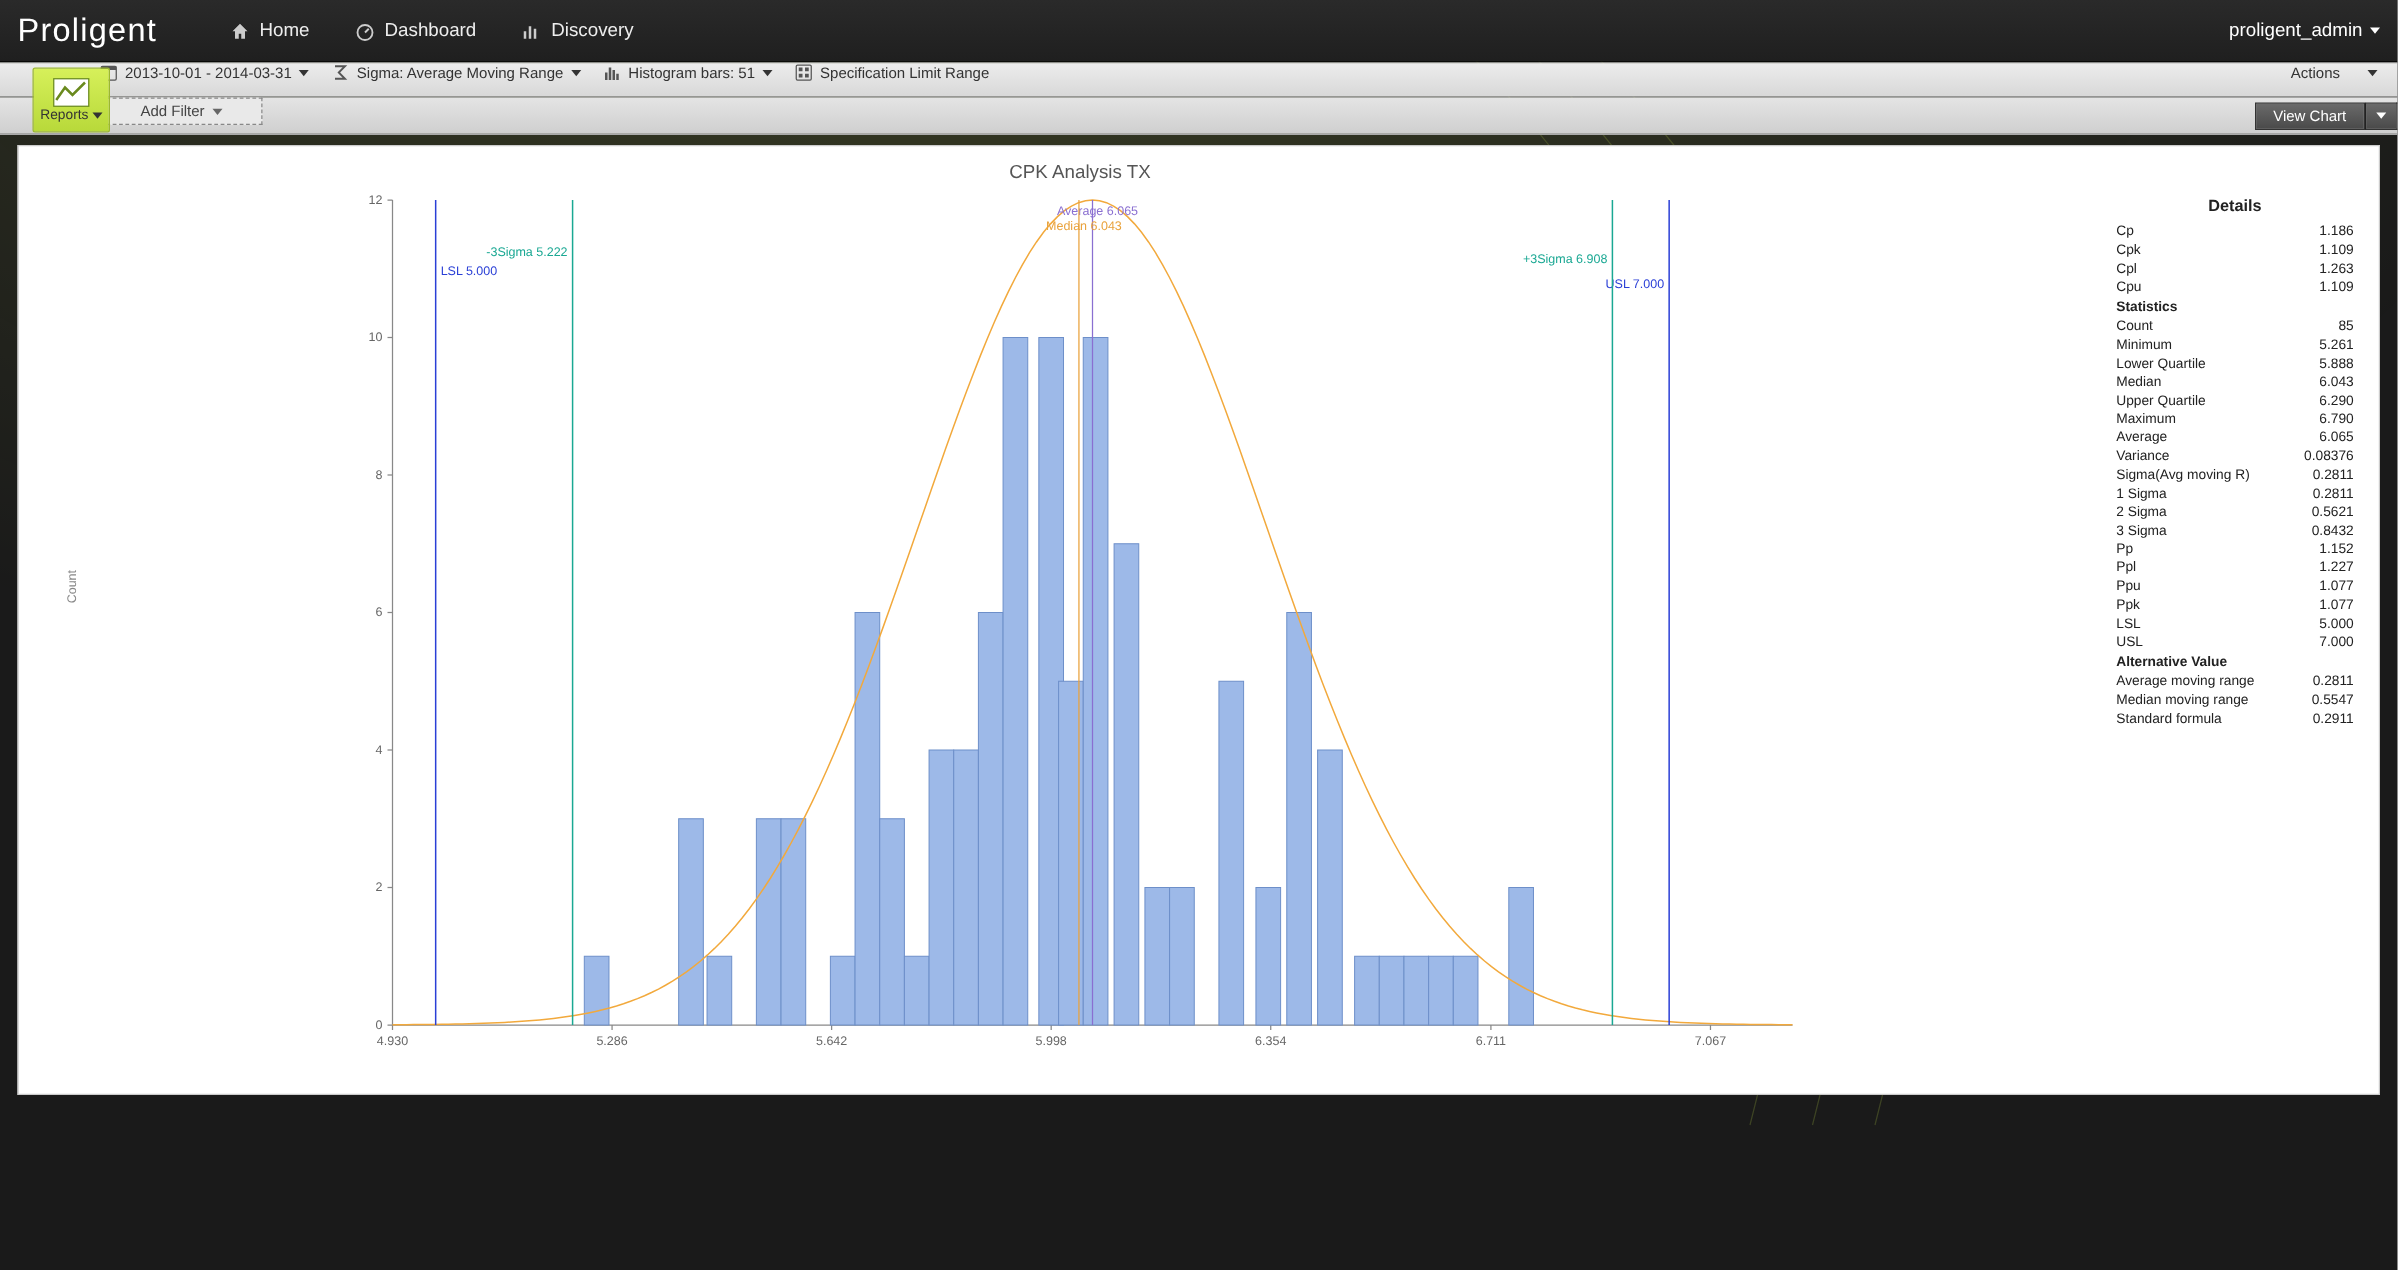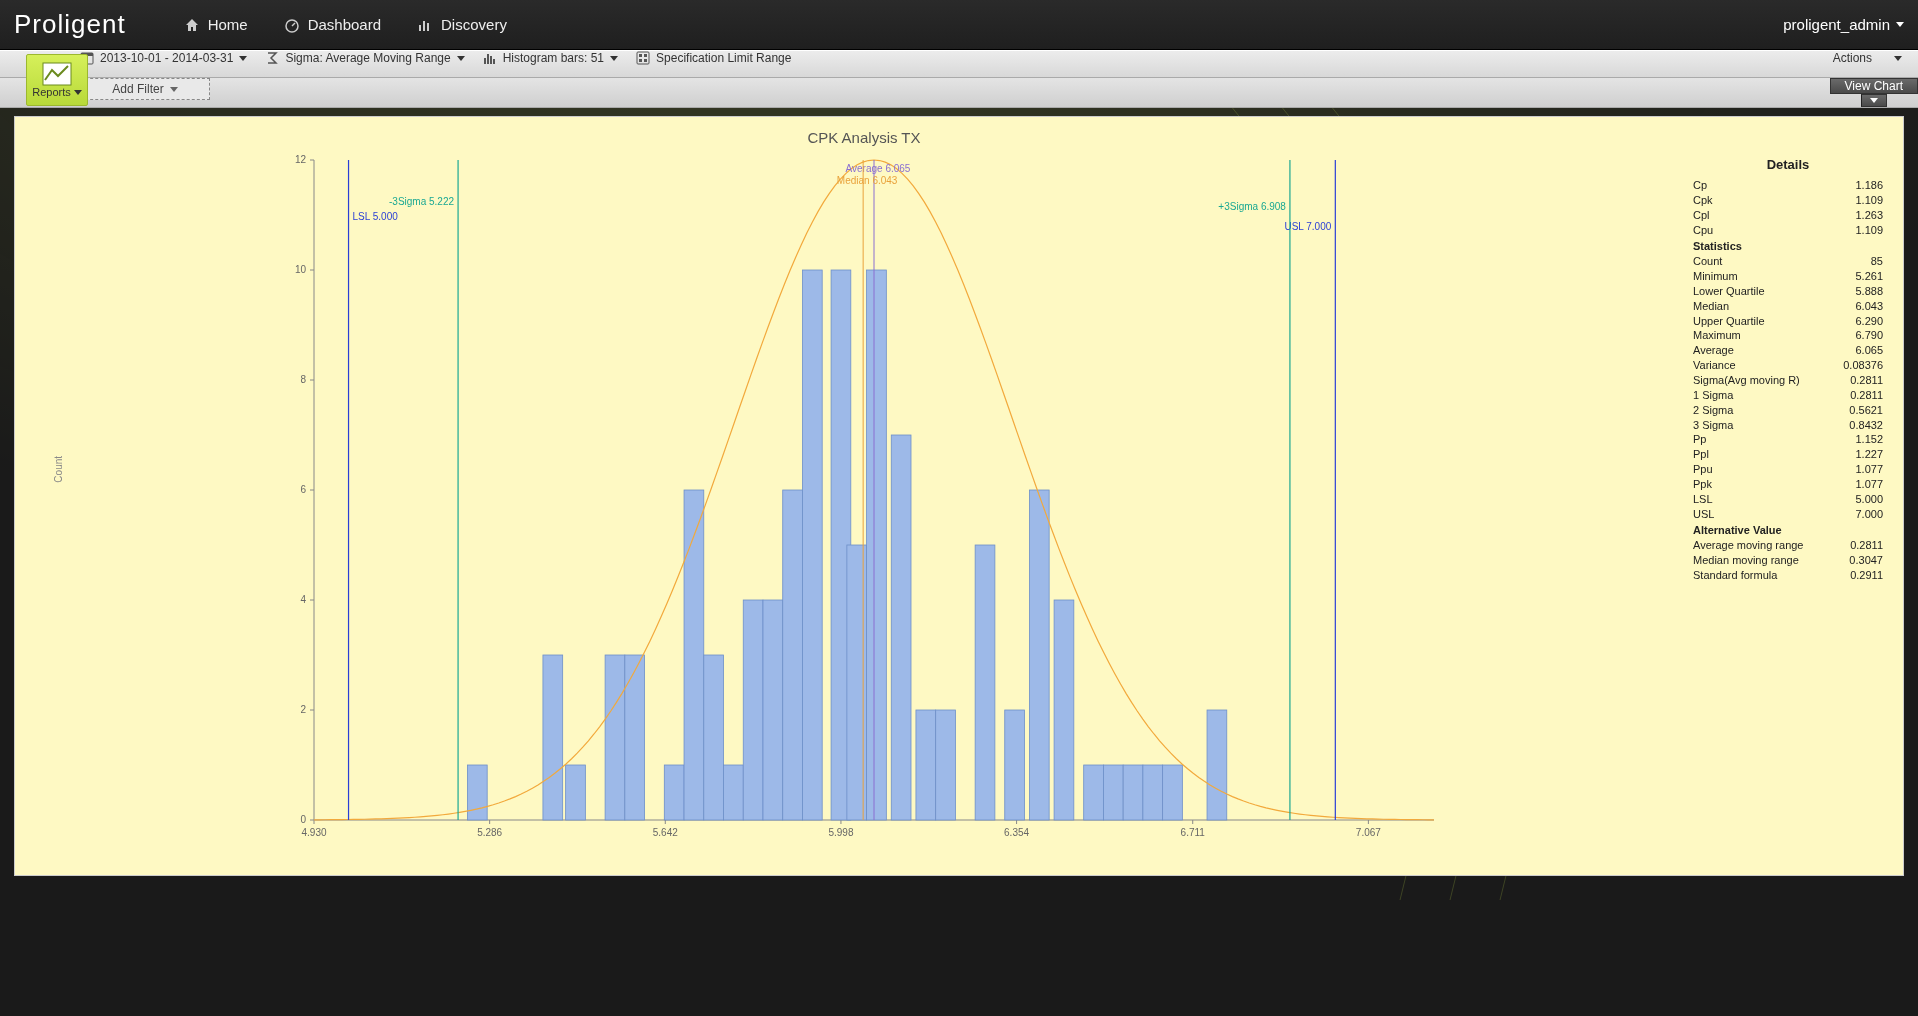--- a/index.html
+++ b/index.html
@@ -62,21 +62,21 @@
     width:130px; height:22px; border:1px dashed #888; background:#e9e9e9;
     display:flex;align-items:center;justify-content:center; gap:6px; color:#444;
     cursor:pointer;
   }
   .filter-pill {
     height:22px; padding:0 14px; background:linear-gradient(#d6f05a,#b8d93a);
     border:1px solid #9cb82e; display:flex;align-items:center; color:#222;
     cursor:pointer; min-width:130px; justify-content:center;
   }
   .viewchart {
-    margin-left:auto; display:flex; align-items:center; gap:0;flex-direction:column;
+    margin-left:auto; display:flex; align-items:center; gap:0;
   }
   .btn-grey {
     height:22px; padding:0 14px; background:linear-gradient(#6a6a6a,#4a4a4a);
     color:#fff; font-size:12px; border:1px solid #333; display:flex;align-items:center;
     cursor:pointer;
   }
   .btn-grey.split { padding:0 8px; border-left:1px solid #222;}
 
   
   .reports-btn {
@@ -86,21 +86,21 @@
     border:1px solid #9cb82e; border-radius:2px;
     display:flex; flex-direction:column; align-items:center; justify-content:center;
     font-size:11px; color:#333; cursor:pointer;
   }
   .reports-btn svg { width:30px; height:24px; }
 
   
   .canvas-wrap {
     position:relative; z-index:1;
     margin: 8px 14px 14px 14px;
-    background:#fef9c3;
+    background:#ffffff;
     height: 760px;
     border:1px solid #ccc;
     display:flex;
   }
   .chart-area { flex:1; position:relative; padding: 12px 30px 20px 60px;}
   .chart-title { text-align:center; font-size:15px; color:#555; font-weight:400; margin-bottom:4px;}
   .chart-svg { width:100%; height: 700px; }
   .ylabel { position:absolute; left:38px; top:50%; transform:rotate(-90deg) translateX(50%); transform-origin:left top; font-size:10px; color:#888;}
 
   
@@ -436,21 +436,21 @@
         <div class="drow dhead">
           <span class="k">Alternative Value</span>
           <span class="v"></span>
         </div>
         <div class="drow">
           <span class="k">Average moving range</span>
           <span class="v">0.2811</span>
         </div>
         <div class="drow">
           <span class="k">Median moving range</span>
-          <span class="v">0.3047</span>
+          <span class="v">0.5547</span>
         </div>
         <div class="drow">
           <span class="k">Standard formula</span>
           <span class="v">0.2911</span>
         </div>
       </div>
   </div>
 </div>
 
 </body></html>

